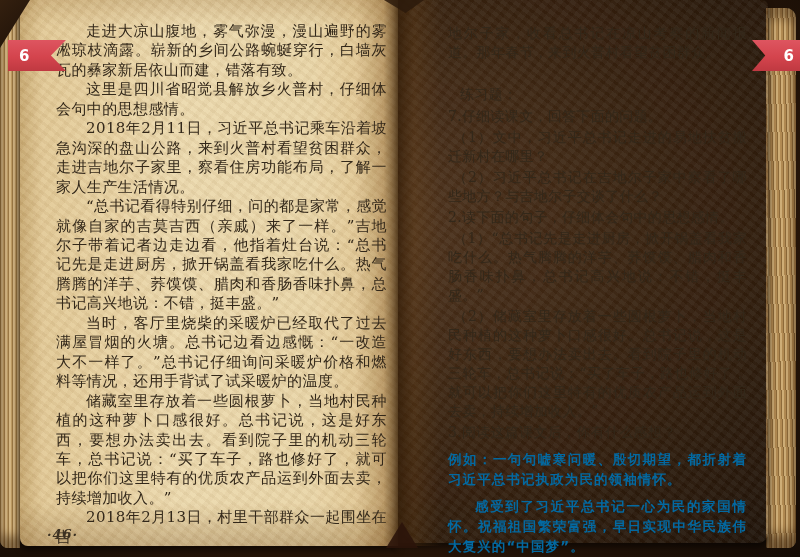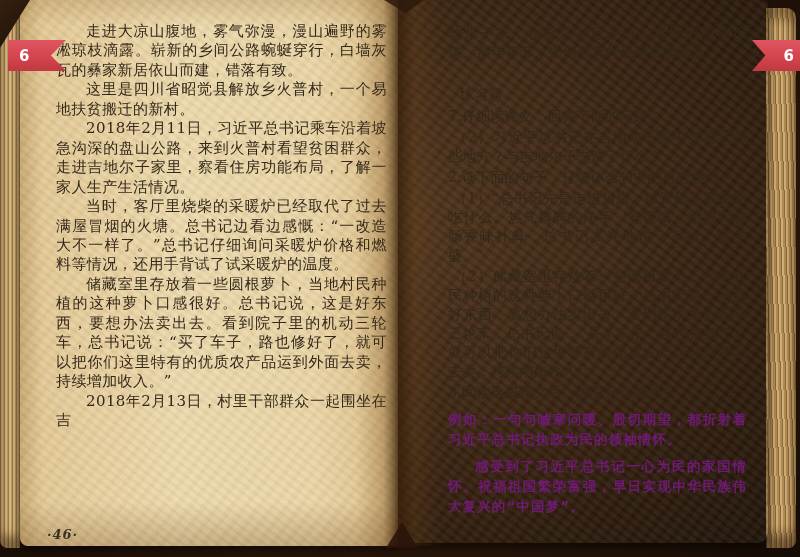--- a/index.html
+++ b/index.html
@@ -89,55 +89,57 @@
   .text{position:absolute;color:#33281a;text-align:justify;z-index:5;}
   .text-left{left:36px;top:22px;width:331px;font-size:15px;line-height:19.45px;letter-spacing:.4px;}
   .text-right{left:50px;top:24px;width:299px;font-size:14px;line-height:19px;letter-spacing:.3px;}
   .para{margin:0;text-indent:2em;}
   .para.no-indent{text-indent:0;}
   .ex-head{margin:23px 0 3px 12px;text-indent:0;}
   .q{margin:2px 0;text-indent:0;}
   .q-sub{text-indent:.35em;}
   .ans{
     margin:7px 0 0 0;font-family:"DejaVu Sans",sans-serif;font-weight:700;
-    color:#701a75;font-size:13.5px;line-height:20px;letter-spacing:1.1px;text-indent:0;
+    color:#0369a1;font-size:13.5px;line-height:20px;letter-spacing:1.1px;text-indent:0;
   }
   .ans.indent{text-indent:2em;}
 
   .pageno{
     position:absolute;z-index:5;font-style:italic;font-weight:bold;
     font-size:13px;color:#3c3122;letter-spacing:1px;font-family:"DejaVu Serif",serif;
   }
   .pageno-left{left:27px;top:527px;}
 </style>
 </head>
 <body>
 
 <div class="book">
 
   <div class="edge-left"></div>
   <div class="edge-right"></div>
 
   <div class="page page-left">
     <div class="text text-left">
       <p class="para">走进大凉山腹地，雾气弥漫，漫山遍野的雾凇琼枝滴露。崭新的乡间公路蜿蜒穿行，白墙灰瓦的彝家新居依山而建，错落有致。</p>
-      <p class="para">这里是四川省昭觉县解放乡火普村，一个易地扶贫搬迁的新村。</p>
+      <p class="para">这里是四川省昭觉县解放乡火普村，仔细体会句中的思想感情。</p>
       <p class="para">2018年2月11日，习近平总书记乘车沿着坡急沟深的盘山公路，来到火普村看望贫困群众，走进吉地尔子家里，察看住房功能布局，了解一家人生产生活情况。</p>
+      <p class="para">“总书记看得特别仔细，问的都是家常，感觉就像自家的吉莫吉西（亲戚）来了一样。”吉地尔子带着记者边走边看，他指着灶台说：“总书记先是走进厨房，掀开锅盖看我家吃什么。热气腾腾的洋芋、荞馍馍、腊肉和香肠香味扑鼻，总书记高兴地说：不错，挺丰盛。”</p>
       <p class="para">当时，客厅里烧柴的采暖炉已经取代了过去满屋冒烟的火塘。总书记边看边感慨：“一改造大不一样了。”总书记仔细询问采暖炉价格和燃料等情况，还用手背试了试采暖炉的温度。</p>
       <p class="para">储藏室里存放着一些圆根萝卜，当地村民种植的这种萝卜口感很好。总书记说，这是好东西，要想办法卖出去。看到院子里的机动三轮车，总书记说：“买了车子，路也修好了，就可以把你们这里特有的优质农产品运到外面去卖，持续增加收入。”</p>
       <p class="para">2018年2月13日，村里干部群众一起围坐在吉</p>
     </div>
     <div class="pageno pageno-left">·46·</div>
   </div>
 
   <div class="page page-right">
     <div class="text text-right">
       <p class="para no-indent">地尔子家，收看总书记在凉山考察的新闻报道。那年春节，来到火普村看望贫困群众。</p>
       <p class="para ex-head">练习题：</p>
       <p class="para q">7.仔细读课文，回答下面的问题。</p>
+      <p class="para q q-sub">（1）文中，习近平总书记走进的易地扶贫搬迁新村在哪里？</p>
       <p class="para q q-sub">（2）习近平总书记在吉地尔子家中察看了哪些地方？与吉地尔子交谈了什么？</p>
       <p class="para q">2.读下面的句子，仔细体会句中的思想感情。</p>
       <p class="para q q-sub">（1）“总书记先是走进厨房，掀开锅盖看我家吃什么。热气腾腾的洋芋、荞馍馍、腊肉和香肠香味扑鼻，总书记高兴地说：不错，挺丰盛。”</p>
       <p class="para q q-sub">（2）储藏室里存放着一些圆根萝卜，当地村民种植的这种萝卜口感很好。总书记说，这是好东西，要想办法卖出去。看到院子里的机动三轮车，总书记说：“买了车子，路也修好了，就可以把你们这里特有的优质农产品运到外面去卖，持续增加收入。”</p>
       <p class="para q">3.阅读这篇课文后，你有什么感想？</p>
       <p class="ans">例如：一句句嘘寒问暖、殷切期望，都折射着习近平总书记执政为民的领袖情怀。</p>
       <p class="ans indent">感受到了习近平总书记一心为民的家国情怀。祝福祖国繁荣富强，早日实现中华民族伟大复兴的“中国梦”。</p>
     </div>
 
   </div>

